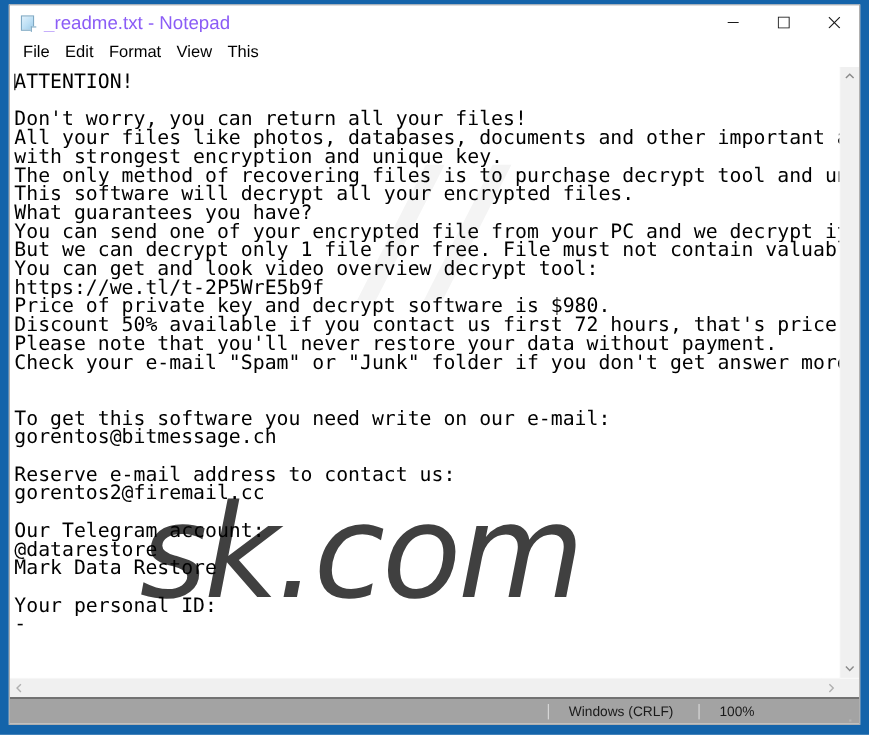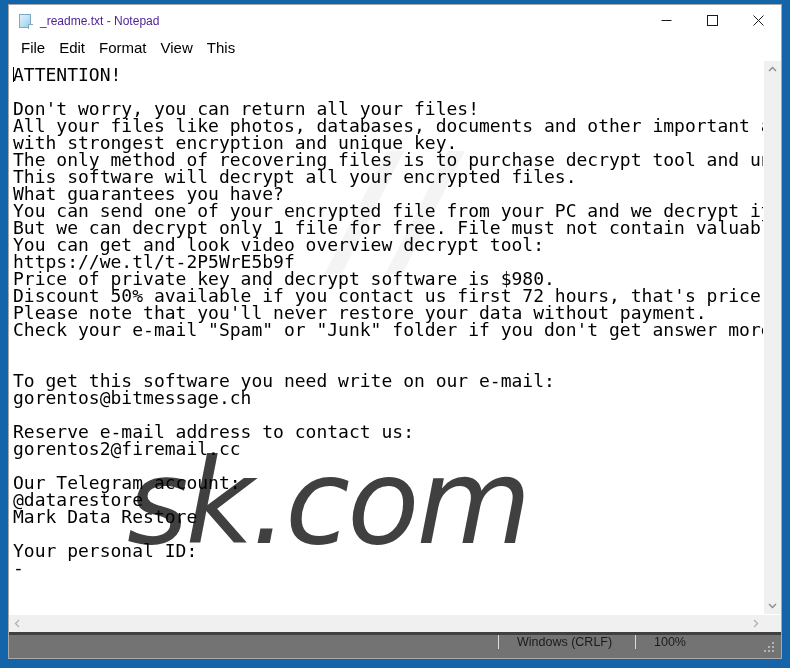--- a/index.html
+++ b/index.html
@@ -71,22 +71,22 @@
   #notepad-icon .fold {
     position: absolute;
     right: 1px; bottom: 0px;
     width: 5px; height: 5px;
     background: #ffffff;
     border-left: 1px solid #7fa9c4;
     border-top: 1px solid #7fa9c4;
     box-sizing: border-box;
   }
   #window-title {
-    font-size: 12px;
-    color: #4c1d95;
+    font-size: 17px;
+    color: #8b5cf6;
     white-space: nowrap;
     line-height: 1;
   }
   #window-controls {
     display: flex;
     height: 31px;
   }
   .wbtn {
     width: 46px;
     height: 31px;
@@ -231,24 +231,24 @@
   #hscroll-corner {
     width: 17px;
     min-width: 17px;
     background: #f0f0f0;
   }
 
   
   #statusbar {
     height: 23px;
     min-height: 23px;
-    background: #737373;
-    border-top: 3px solid #404040;
-    display: flex;
-    align-items: flex-start;
+    background: #a3a3a3;
+    border-top: 1px solid #404040;
+    display: flex;
+    align-items: center;
     position: relative;
   }
   #status-spacer { flex: 1; }
   .status-cell {
     display: flex;
     align-items: center;
     border-left: 1px solid #dcdcdc;
     font-size: 12.5px;
     color: #1a1a1a;
     padding-left: 18px;

